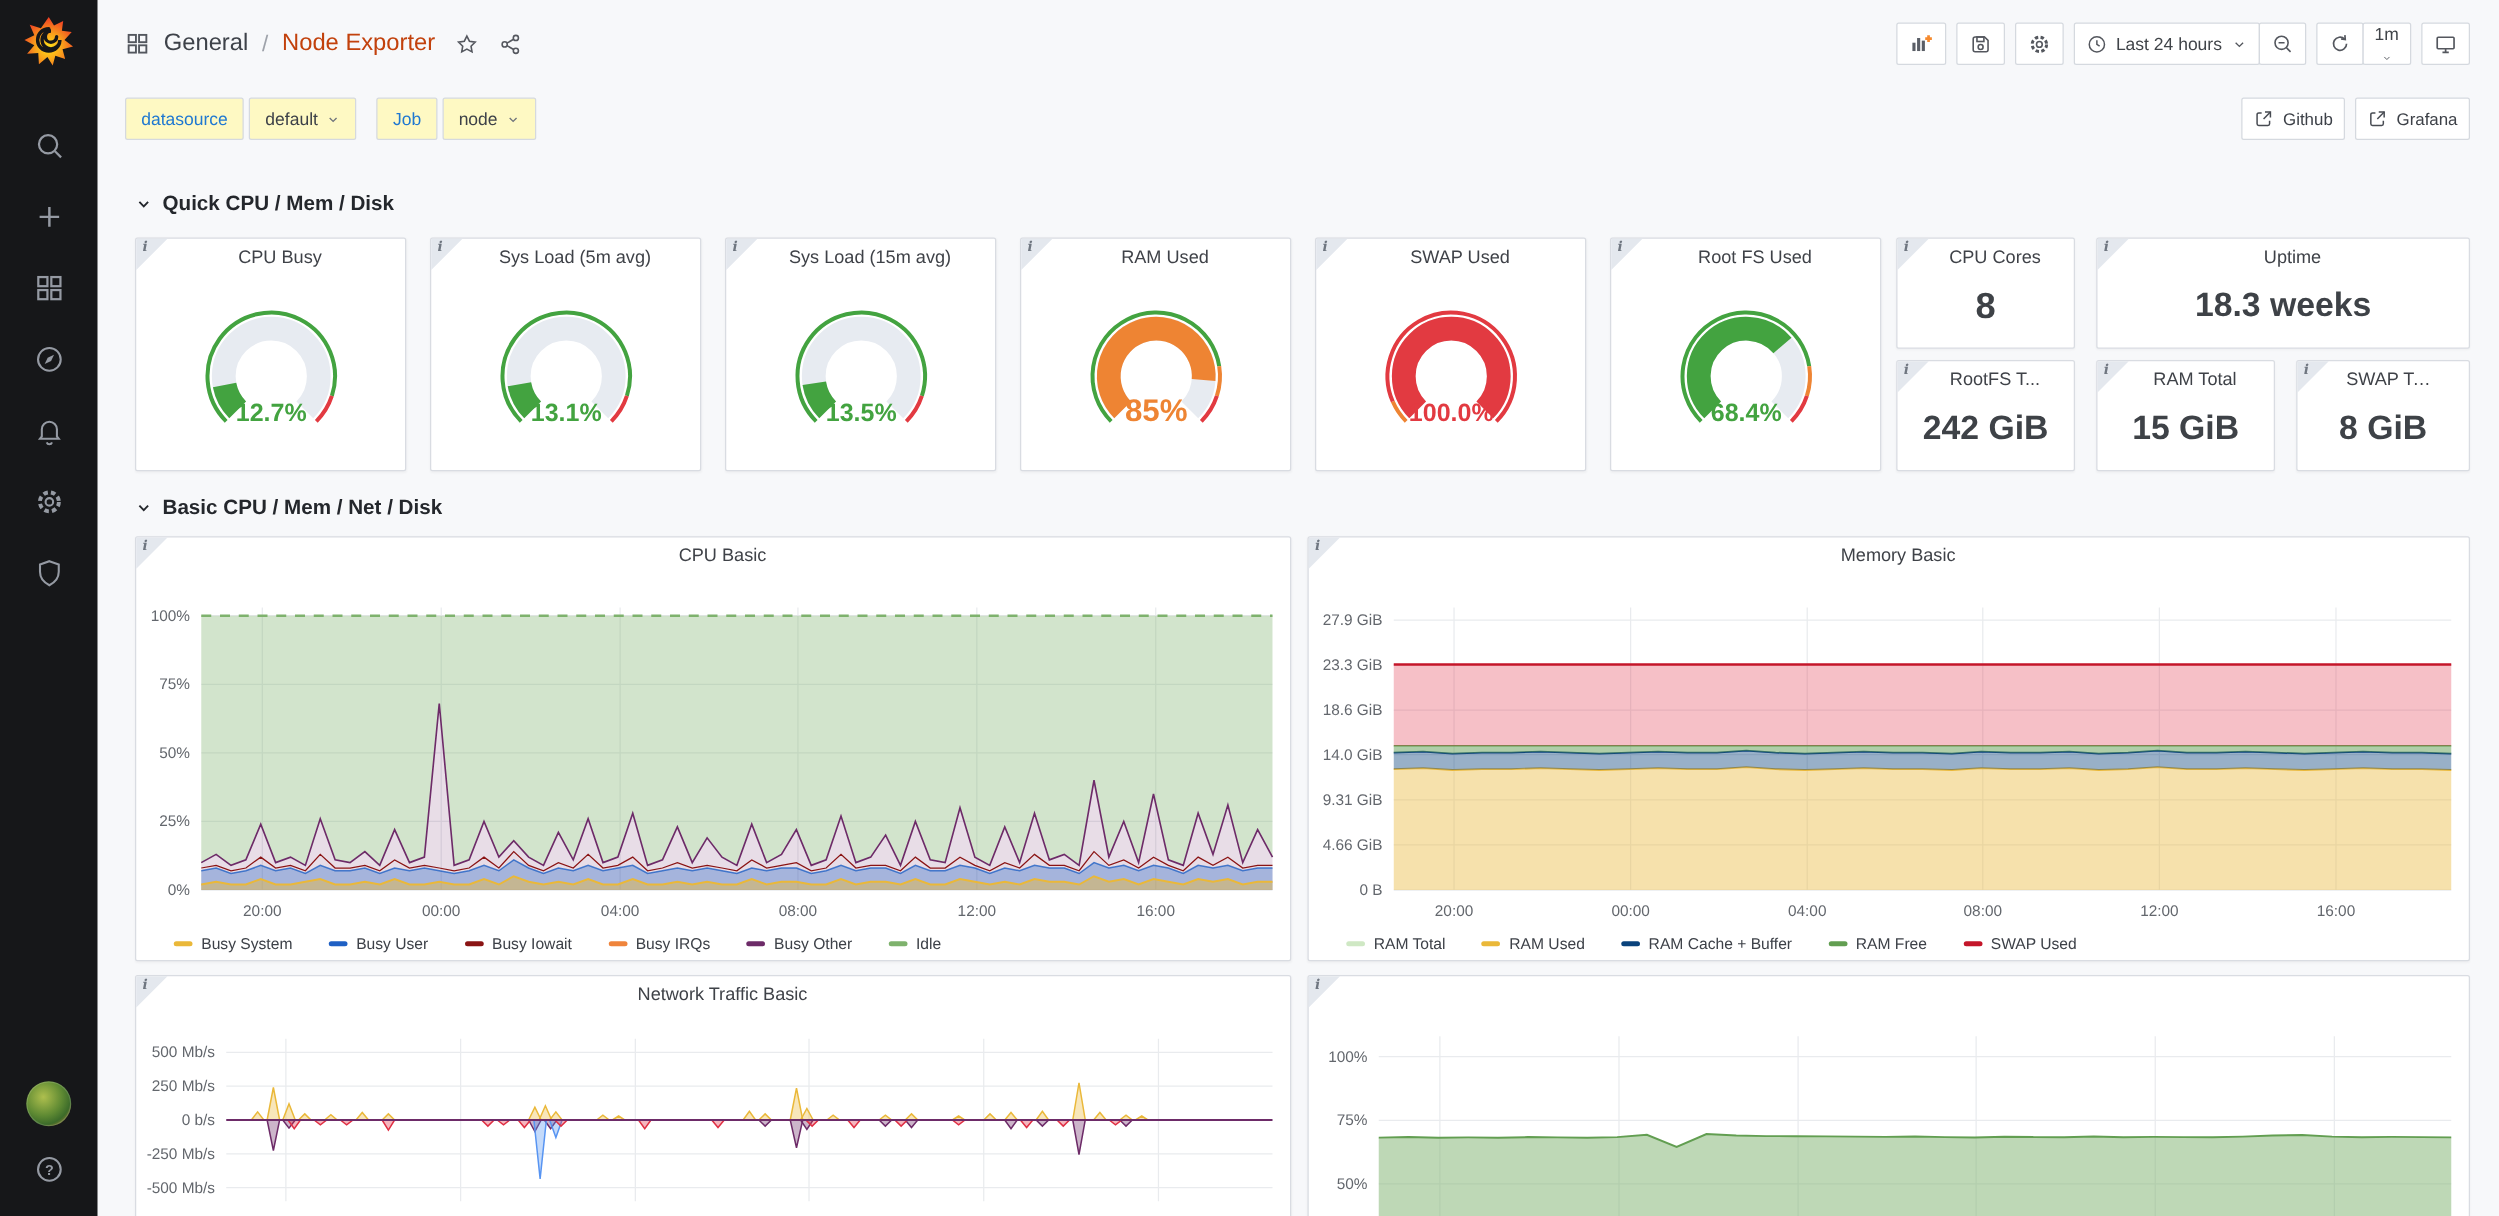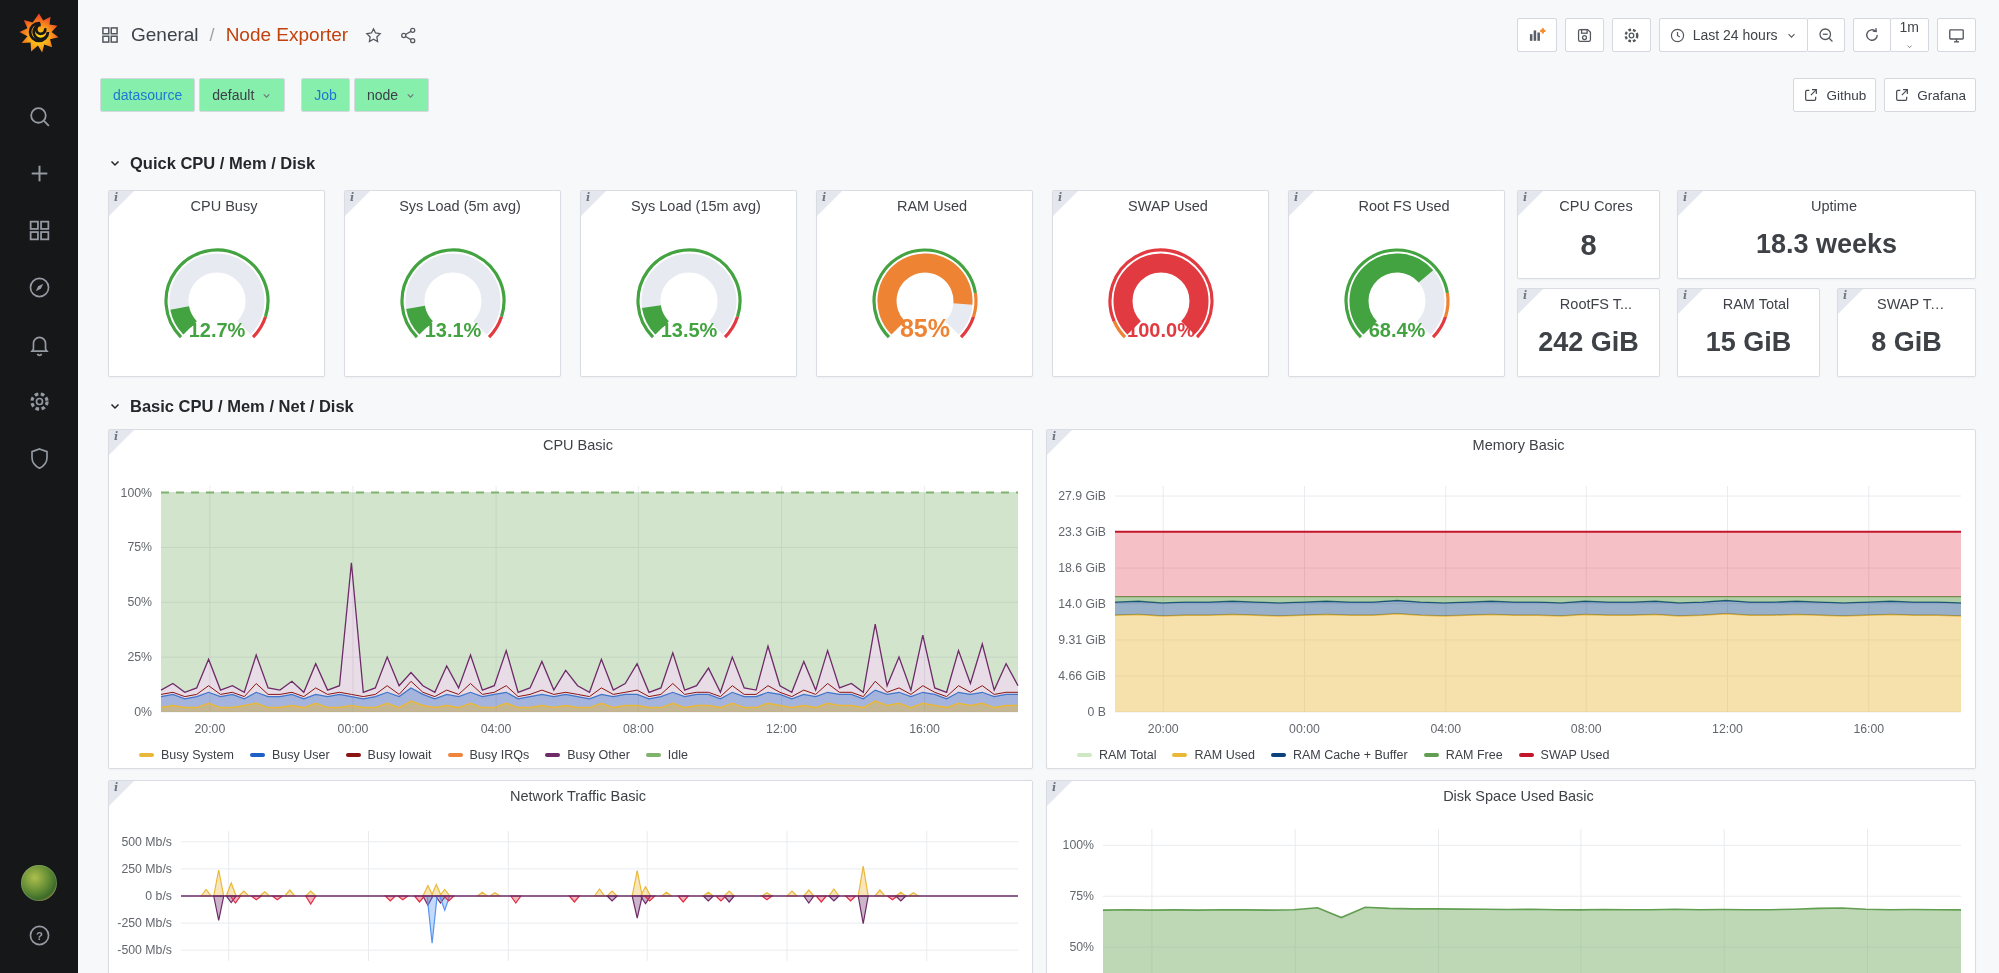--- a/index.html
+++ b/index.html
@@ -34,21 +34,21 @@
   .tb { height:34px; min-width:38px; background:#fff; border:1px solid #d5d9df; border-radius:2px;
     display:flex; align-items:center; justify-content:center; gap:7px; color:#54575e;
     font-size:14px; padding:0 9px; cursor:pointer; font-family:inherit; }
   .tb span { color:#404449; font-weight:500; }
   .btn-group { display:flex; }
   .btn-group .tb + .tb { margin-left:-1px;flex-direction:column; }
 
   
   .submenu { display:flex; align-items:center; padding:8px 23px 14px 22px; }
   .filter { display:flex; margin-right:16px; }
-  .fbtn { height:34px; background:#86efac; border:1px solid #d5d9df; border-radius:2px;
+  .fbtn { height:34px; background:#fef9c3; border:1px solid #d5d9df; border-radius:2px;
     padding:0 12px; font-size:14px; display:flex; align-items:center; gap:7px; color:#3d4148;
     cursor:pointer; font-family:inherit; }
   .fbtn.flabel { color:#1f78d1; font-weight:500; margin-right:4px; }
   .links { margin-left:auto; display:flex; gap:8px; }
   .links .tb span { font-size:13.5px; color:#3d4148; }
 
   
   .dashboard { flex:1; padding:12px 23px 0 30px; overflow:hidden; }
   .section-header { display:flex; align-items:center; gap:8px; font-size:16.5px; font-weight:700;
     color:#24272c; height:30px; margin:10px 0 12px 0; cursor:pointer;text-align:right; }
@@ -70,21 +70,21 @@
 
   .stats-col { width:459px; display:flex; flex-direction:column; gap:9px; }
   .stats-row { display:flex; gap:17px; height:89px; }
   .stat-panel { height:89px; }
   .stat-value { position:absolute; top:38px; left:0; right:0; text-align:center; font-size:27px;
     font-weight:600; color:#3e4247; }
 
   .charts-row { display:flex; gap:13px; }
   .charts-row.top { height:340px; margin-bottom:11px; }
   .chart-panel svg { display:block; }
-  .legend { position:absolute; left:30px; bottom:6px; display:flex; gap:16px; align-items:center; z-index:3; }
+  .legend { position:absolute; left:30px; bottom:6px; display:flex; gap:29px; align-items:center; z-index:3; }
   .legend-item { display:flex; align-items:center; gap:7px; font-size:12.5px; color:#3d4148; cursor:pointer; }
   .swatch { width:15px; height:4px; border-radius:2px; display:block; }
 </style>
 </head>
 <body>
 
 <div class="app">
 
   <aside class="sidebar">
     <div class="logo">
@@ -653,21 +653,20 @@
               <path d="M 707.3 115.0 L 712.3 121.0 L 717.3 115.0 Z" fill="#E02F44" fill-opacity="0.35" stroke="#E02F44" stroke-width="1.2"></path>
               <path d="M 736.6 115.0 L 741.6 119.9 L 746.6 115.0 Z" fill="#E02F44" fill-opacity="0.35" stroke="#E02F44" stroke-width="1.2"></path>
               <path d="M 778.4 115.0 L 783.4 118.8 L 788.4 115.0 Z" fill="#E02F44" fill-opacity="0.35" stroke="#E02F44" stroke-width="1.2"></path>
               <line x1="72" y1="115" x2="909" y2="115" stroke="#6d2b68" stroke-width="1.6"></line>
             </svg>
           </div>
           <div class="panel chart-panel" style="width: 930px; height: 351px;">
             <div class="corner">
               <span class="i">i</span>
             </div>
-            <div class="panel-title">Disk Space Used Basic</div>
             <svg width="930" height="351">
               <line x1="104.906" y1="48" x2="104.906" y2="268" stroke="#e9ebee" stroke-width="1"></line>
               <line x1="248.192" y1="48" x2="248.192" y2="268" stroke="#e9ebee" stroke-width="1"></line>
               <line x1="391.478" y1="48" x2="391.478" y2="268" stroke="#e9ebee" stroke-width="1"></line>
               <line x1="533.9060000000001" y1="48" x2="533.9060000000001" y2="268" stroke="#e9ebee" stroke-width="1"></line>
               <line x1="677.192" y1="48" x2="677.192" y2="268" stroke="#e9ebee" stroke-width="1"></line>
               <line x1="820.4780000000001" y1="48" x2="820.4780000000001" y2="268" stroke="#e9ebee" stroke-width="1"></line>
               <line x1="56" y1="64.29629629629629" x2="914" y2="64.29629629629629" stroke="#e9ebee" stroke-width="1"></line>
               <text x="47" y="68.29629629629629" text-anchor="end" font-size="12.3" fill="#63676d">100%</text>
               <line x1="56" y1="115.22222222222223" x2="914" y2="115.22222222222223" stroke="#e9ebee" stroke-width="1"></line>

